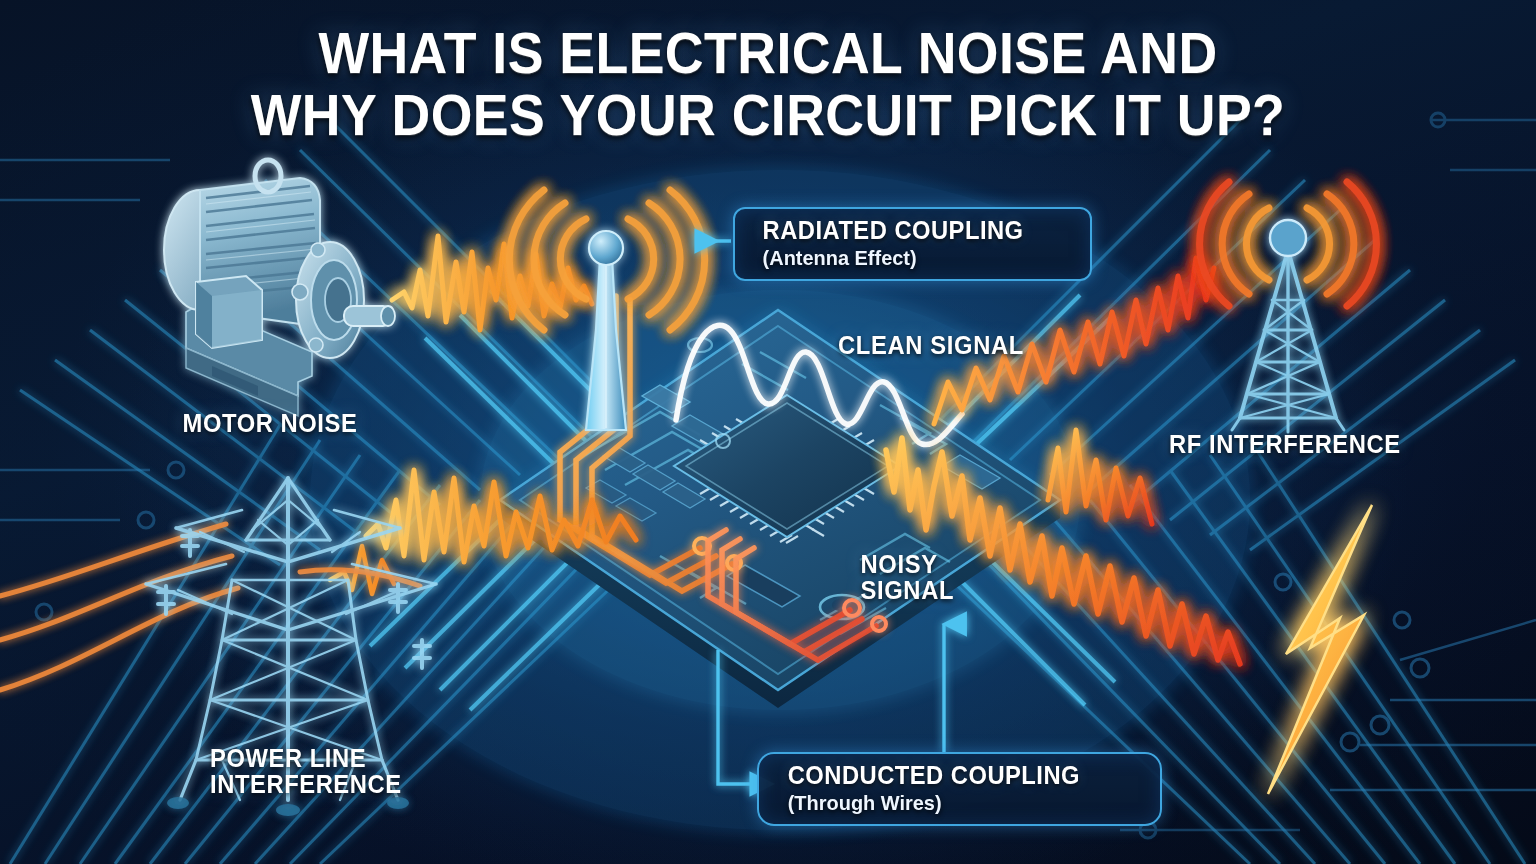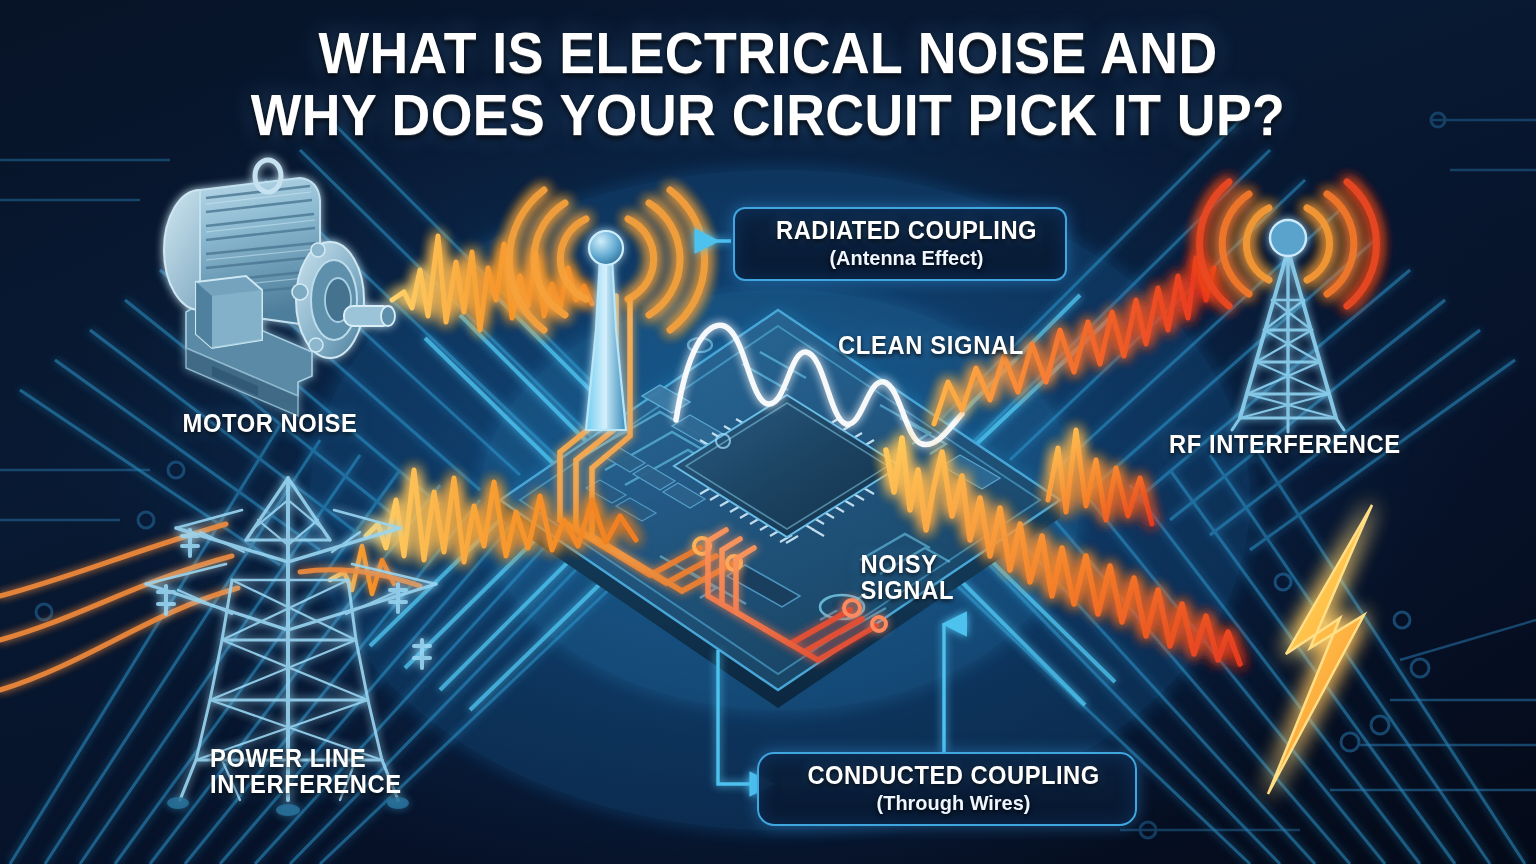--- a/index.html
+++ b/index.html
@@ -35,21 +35,21 @@
   #lbl-rf{left:1163px;top:431px;font-size:25px;letter-spacing:0.6px;}
   #lbl-clean{left:833px;top:332px;font-size:25px;letter-spacing:0.7px;}
   #lbl-noisy{left:858px;top:551px;font-size:25px;letter-spacing:0.7px;}
 
   
   .callout{
     position:absolute;z-index:38;
     border:2px solid #3fa6e0;border-radius:12px;
     background:linear-gradient(180deg, rgba(11,33,62,0.93) 0%, rgba(8,24,48,0.95) 100%);
     box-shadow:0 0 16px rgba(60,160,235,0.45), inset 0 0 18px rgba(20,70,125,0.5);
-    text-align:center;padding:7px 7px 9px 20px;
+    text-align:left;padding:7px 32px 9px 20px;
   }
   .callout .c-main{
     display:block;color:#ffffff;font-weight:bold;font-size:25px;letter-spacing:0.5px;
     font-family:"Liberation Sans",sans-serif;transform:scaleX(0.95);
     text-shadow:0 2px 5px rgba(0,0,0,0.9),0 0 12px rgba(140,205,255,0.3);
   }
   .callout .c-sub{
     display:block;color:#eef6ff;font-weight:bold;font-size:21px;margin-top:1px;
     font-family:"Liberation Sans",sans-serif;transform:scaleX(0.95);
     text-shadow:0 2px 5px rgba(0,0,0,0.9);

